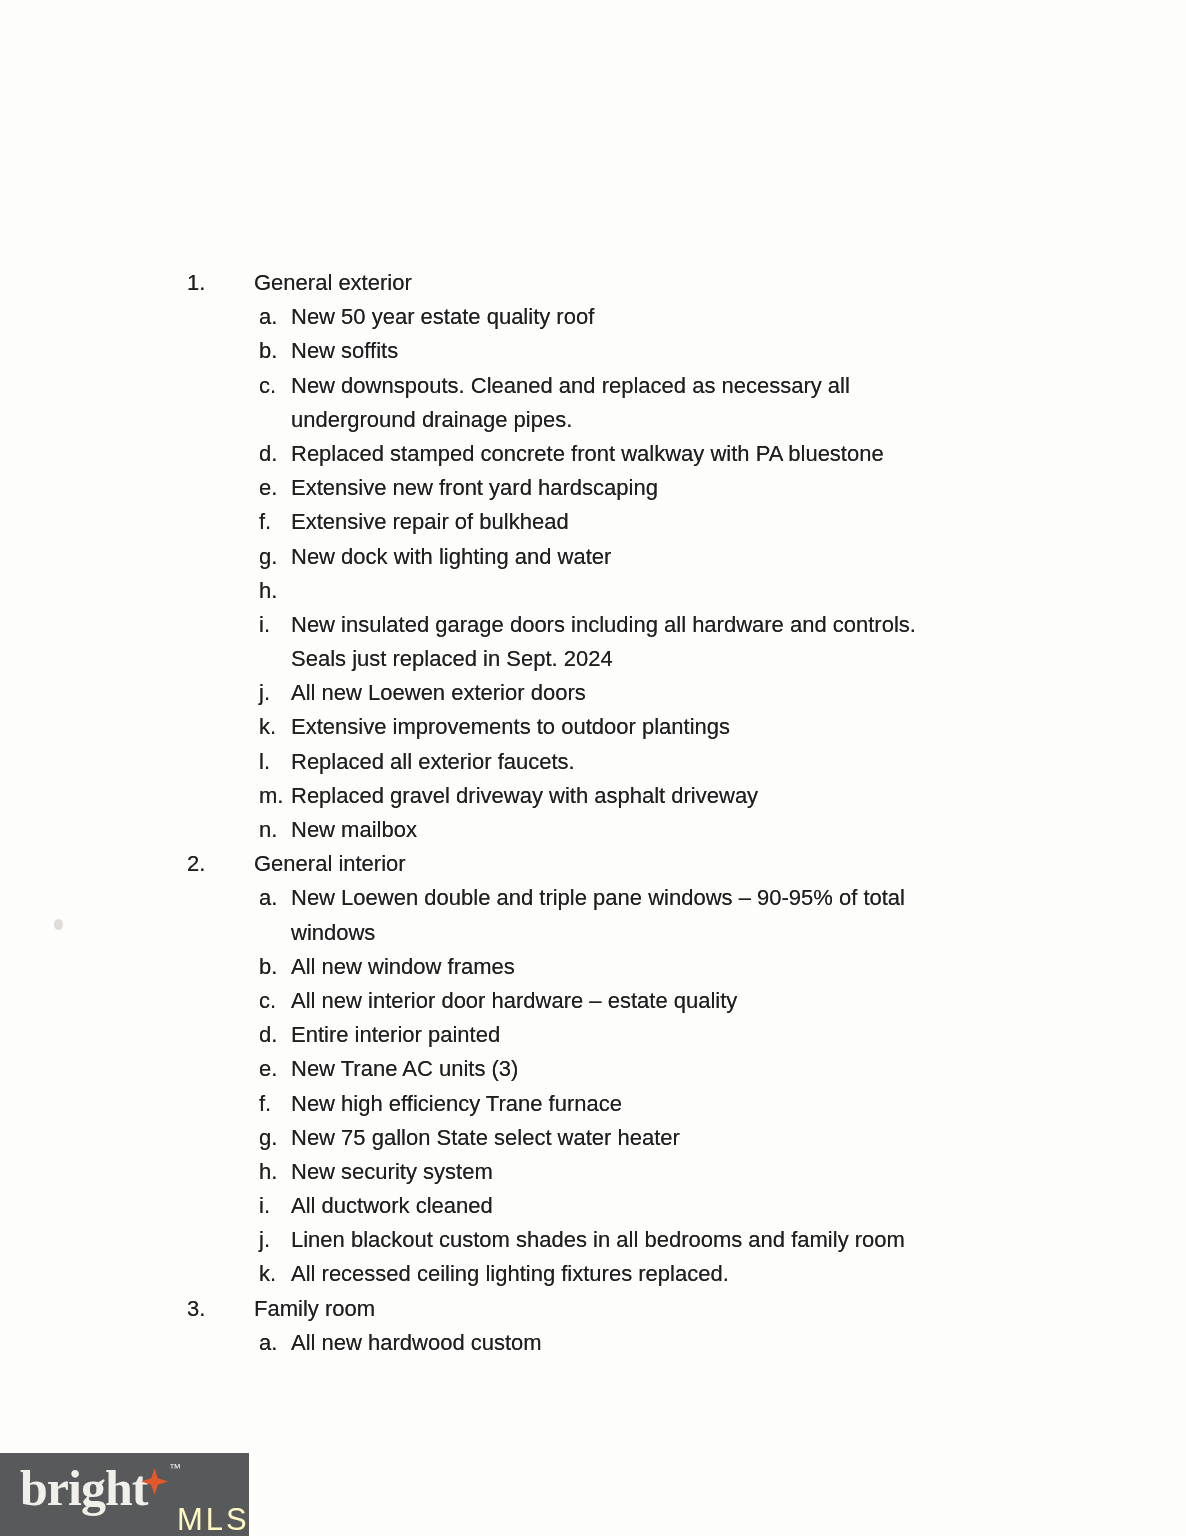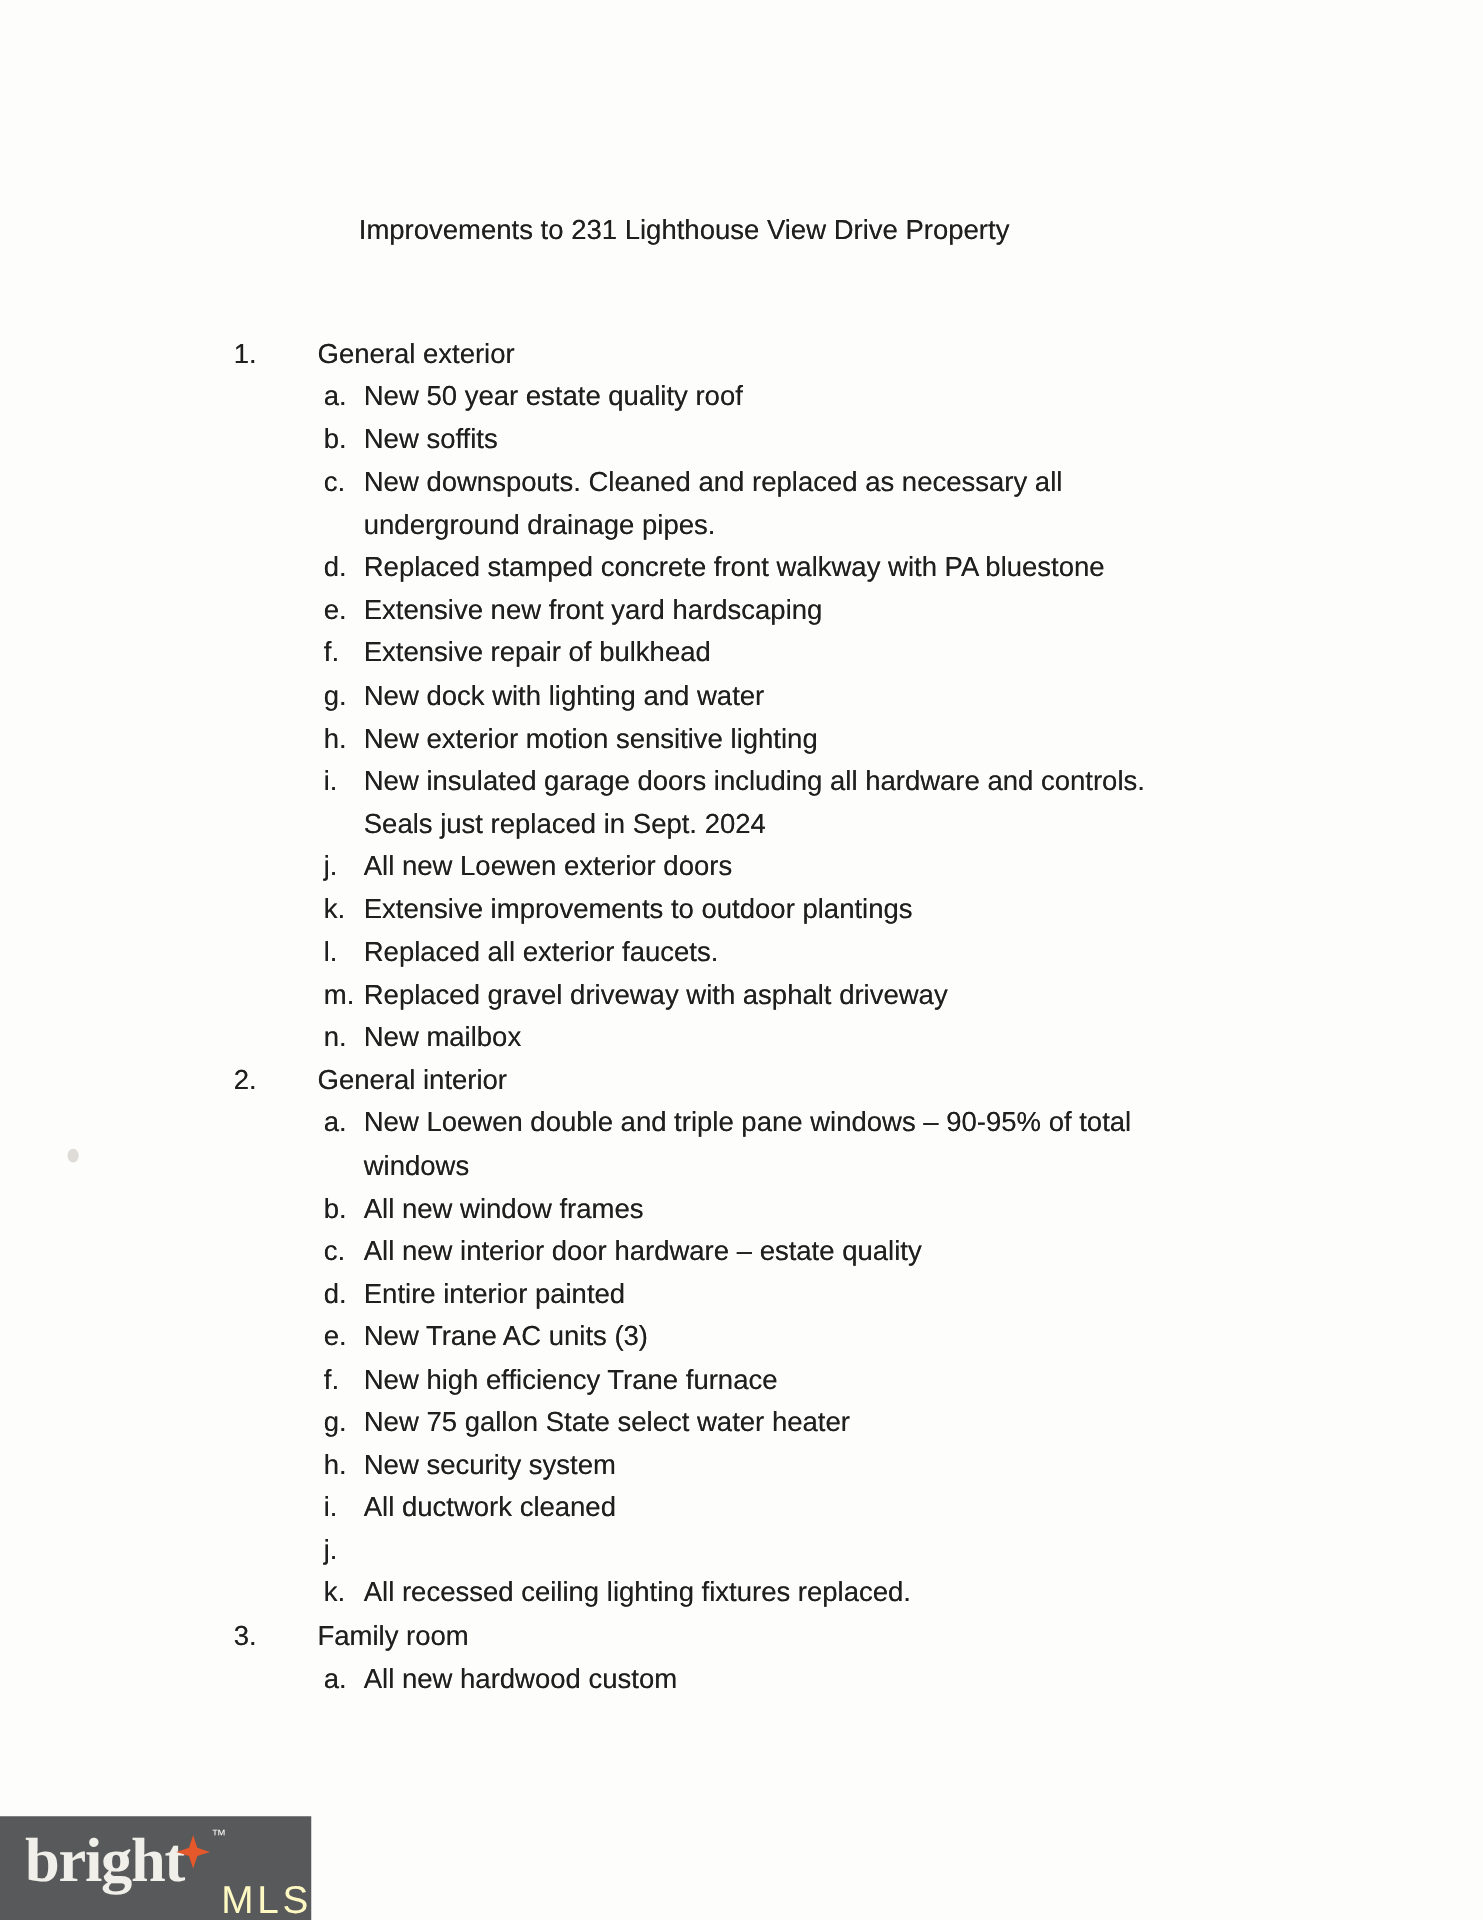--- a/index.html
+++ b/index.html
@@ -89,21 +89,20 @@
     line-height: 36px;
     letter-spacing: 3px;
     font-weight: 400;
   }
 </style>
 </head>
 <body>
 
 <div class="page">
 
-  <div class="doc-title">Improvements to 231 Lighthouse View Drive Property</div>
 
   <div class="speck"></div>
 
   <div class="content">
 
     <div class="row l1">
       <span class="marker">1.</span>
       <span class="txt">General exterior</span>
     </div>
     <div class="row l2">
@@ -132,21 +131,20 @@
     <div class="row l2">
       <span class="marker">f.</span>
       <span class="txt">Extensive repair of bulkhead</span>
     </div>
     <div class="row l2">
       <span class="marker">g.</span>
       <span class="txt">New dock with lighting and water</span>
     </div>
     <div class="row l2">
       <span class="marker">h.</span>
-      <span class="txt">New exterior motion sensitive lighting</span>
     </div>
     <div class="row l2">
       <span class="marker">i.</span>
       <span class="txt">New insulated garage doors including all hardware and controls.</span>
     </div>
     <div class="row l2">
       <span class="txt">Seals just replaced in Sept. 2024</span>
     </div>
     <div class="row l2">
       <span class="marker">j.</span>
@@ -207,20 +205,21 @@
     <div class="row l2">
       <span class="marker">h.</span>
       <span class="txt">New security system</span>
     </div>
     <div class="row l2">
       <span class="marker">i.</span>
       <span class="txt">All ductwork cleaned</span>
     </div>
     <div class="row l2">
       <span class="marker">j.</span>
+      <span class="txt">Linen blackout custom shades in all bedrooms and family room</span>
     </div>
     <div class="row l2">
       <span class="marker">k.</span>
       <span class="txt">All recessed ceiling lighting fixtures replaced.</span>
     </div>
 
     <div class="row l1">
       <span class="marker">3.</span>
       <span class="txt">Family room</span>
     </div>

